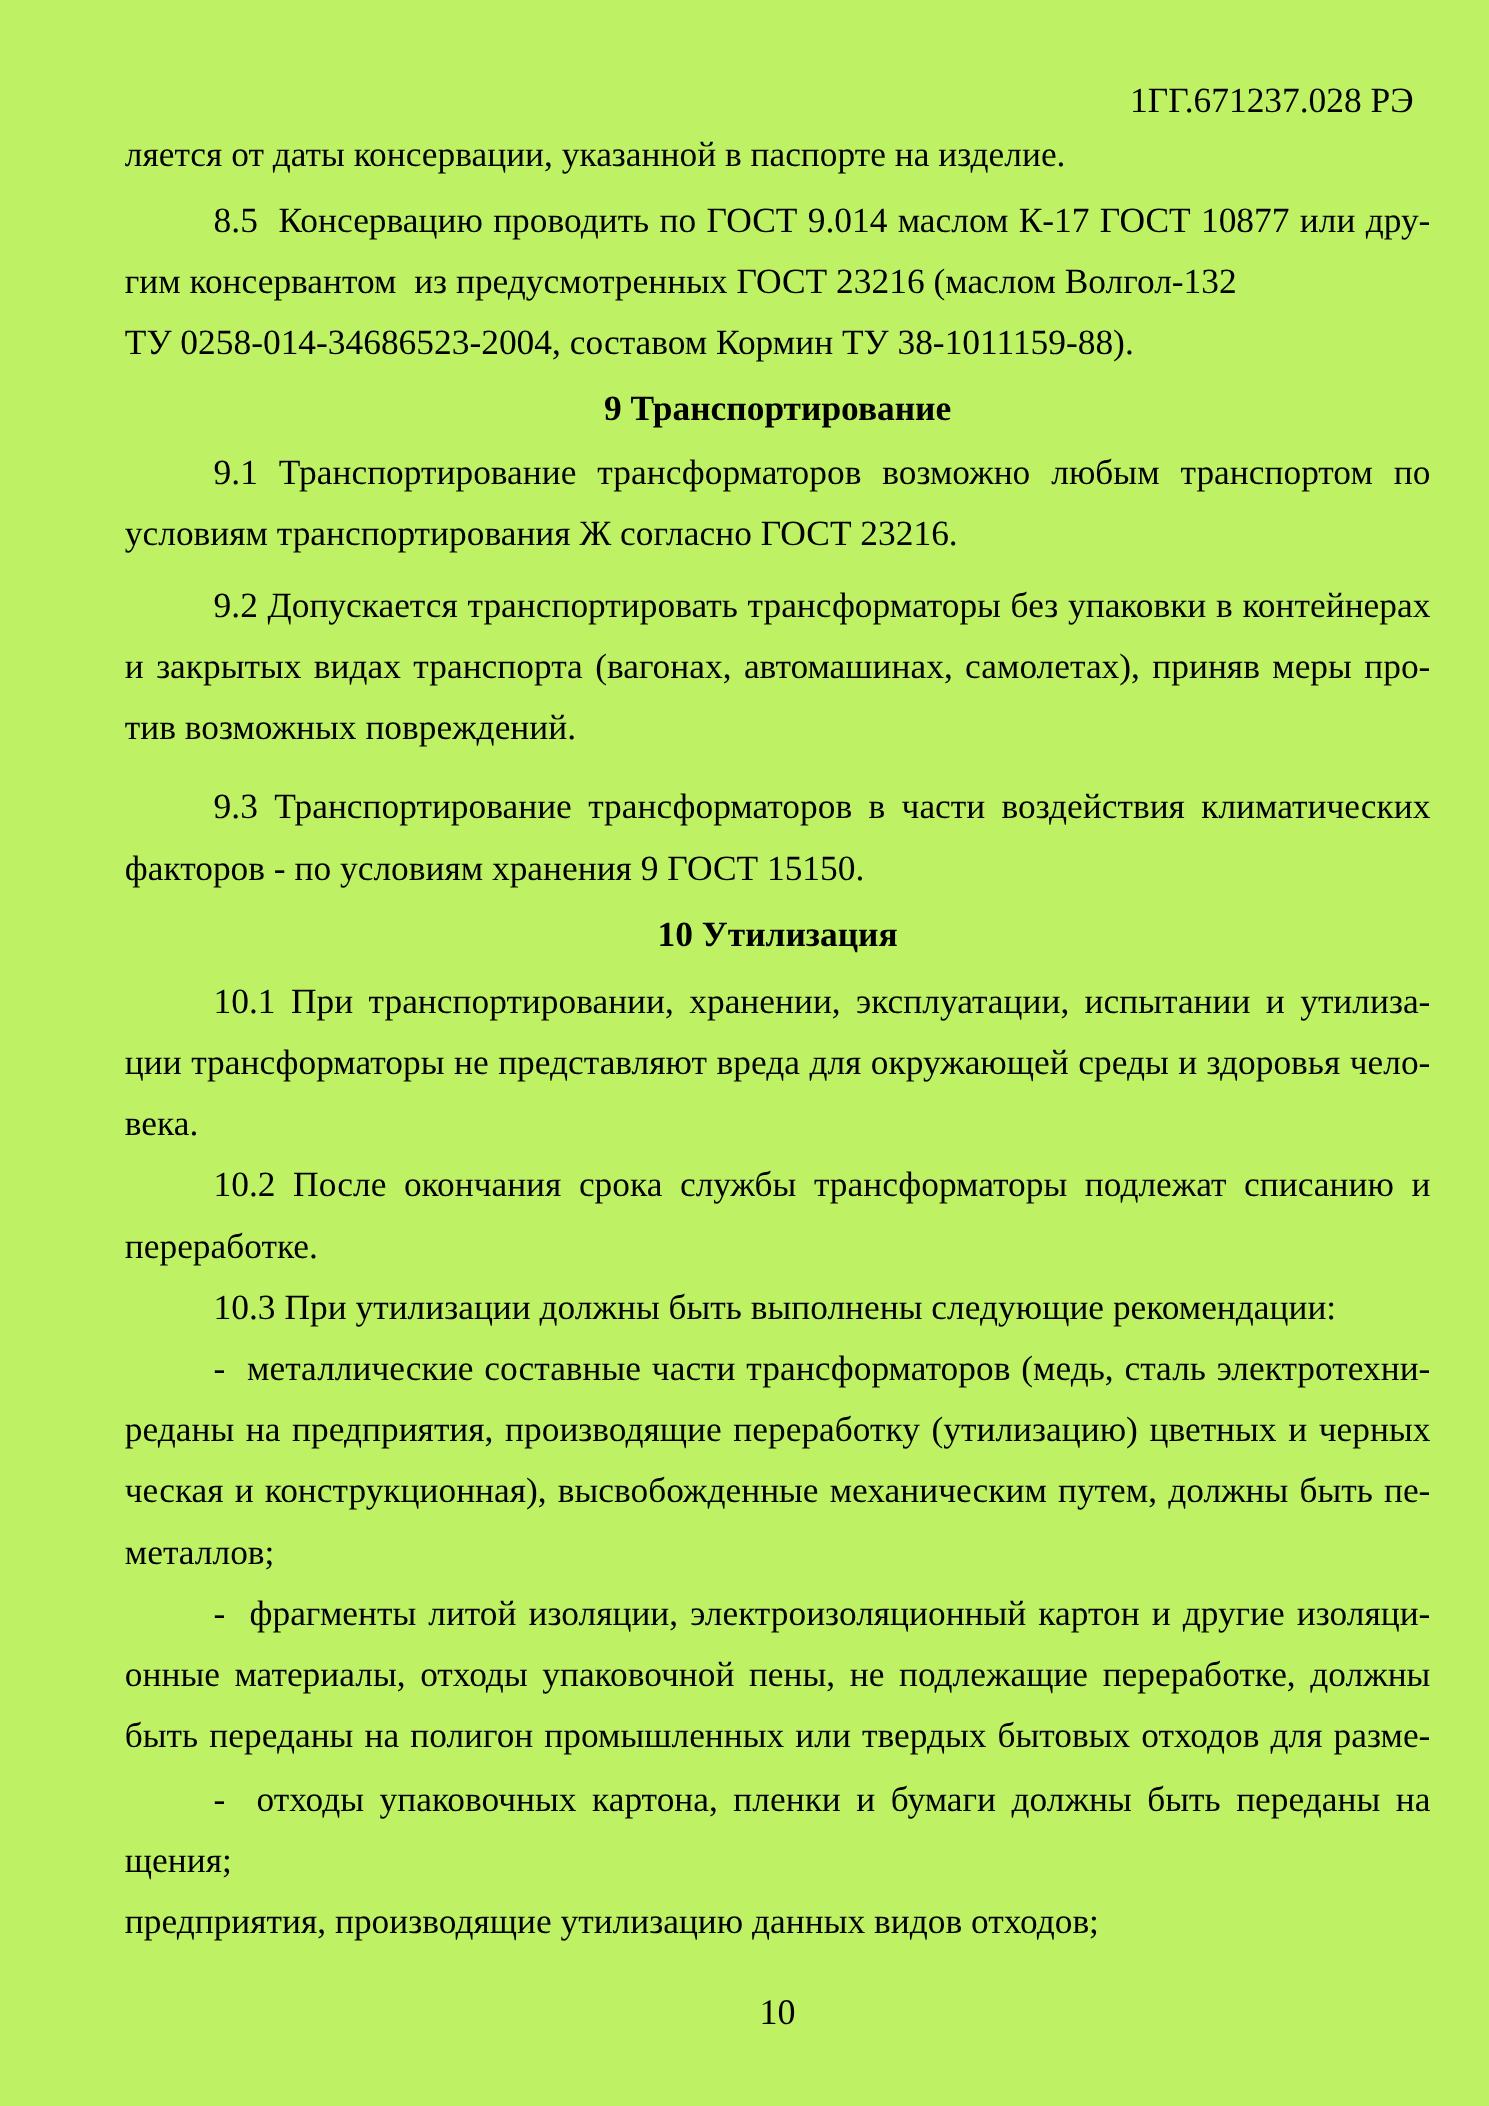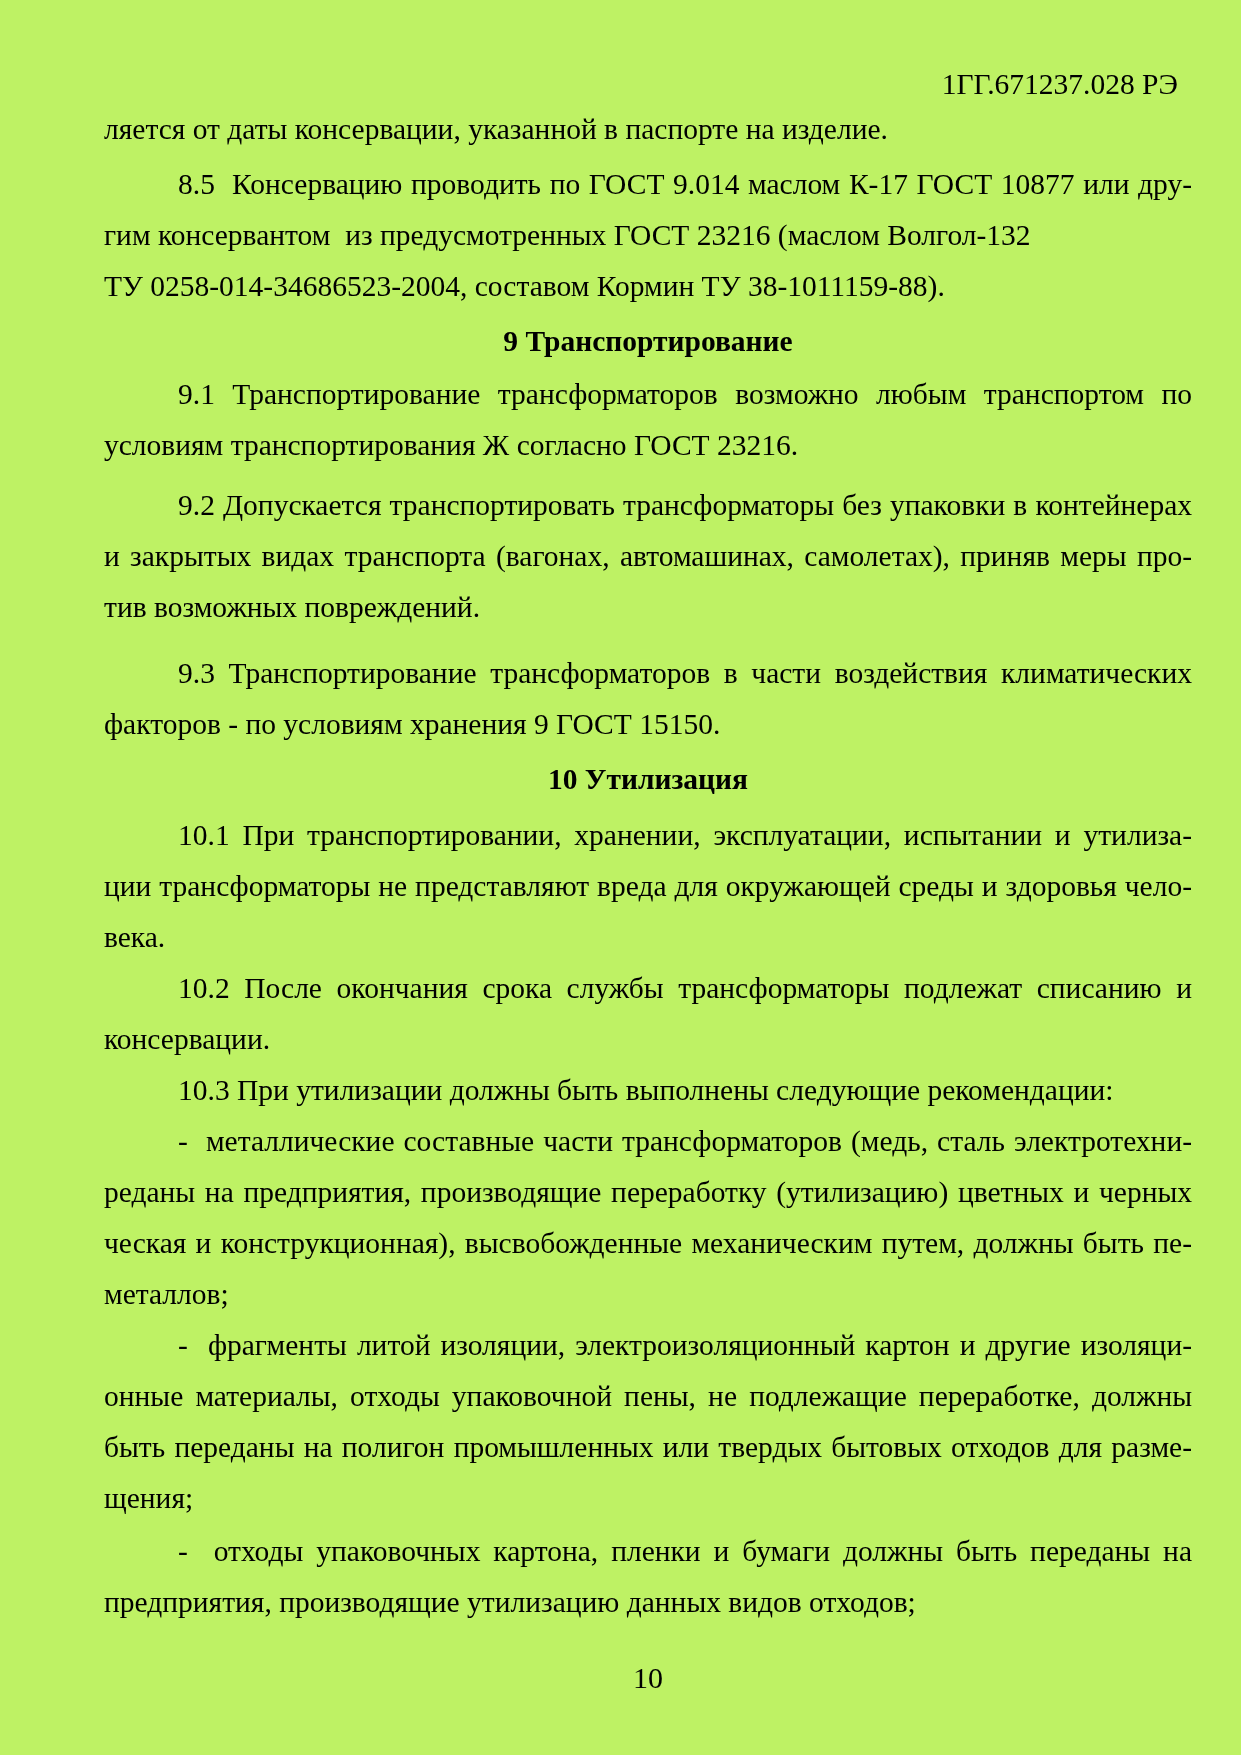--- a/index.html
+++ b/index.html
@@ -65,32 +65,32 @@
   <div class="line j ind m15">9.3 Транспортирование трансформаторов в части воздействия климатических</div>
   <div class="line">факторов - по условиям хранения 9 ГОСТ 15150.</div>
 
   <div class="line h m4">10 Утилизация</div>
 
   <div class="line j ind m5">10.1 При транспортировании, хранении, эксплуатации, испытании и утилиза-</div>
   <div class="line j">ции трансформаторы не представляют вреда для окружающей среды и здоровья чело-</div>
   <div class="line">века.</div>
 
   <div class="line j ind">10.2 После окончания срока службы трансформаторы подлежат списанию и</div>
-  <div class="line">консервации.</div>
+  <div class="line">переработке.</div>
 
   <div class="line ind">10.3 При утилизации должны быть выполнены следующие рекомендации:</div>
 
   <div class="line j ind">-&nbsp; металлические составные части трансформаторов (медь, сталь электротехни-</div>
   <div class="line j">реданы на предприятия, производящие переработку (утилизацию) цветных и черных</div>
   <div class="line j">ческая и конструкционная), высвобожденные механическим путем, должны быть пе-</div>
   <div class="line">металлов;</div>
 
   <div class="line j ind">-&nbsp; фрагменты литой изоляции, электроизоляционный картон и другие изоляци-</div>
   <div class="line j">онные материалы, отходы упаковочной пены, не подлежащие переработке, должны</div>
   <div class="line j">быть переданы на полигон промышленных или твердых бытовых отходов для разме-</div>
+  <div class="line j ind m2">-&nbsp; отходы упаковочных картона, пленки и бумаги должны быть переданы на</div>
+
   <div class="line">щения;</div>
-
-  <div class="line j ind m2">-&nbsp; отходы упаковочных картона, пленки и бумаги должны быть переданы на</div>
   <div class="line">предприятия, производящие утилизацию данных видов отходов;</div>
 
   <div class="pagenum">10</div>
 
 </div>
 
 </body></html>

